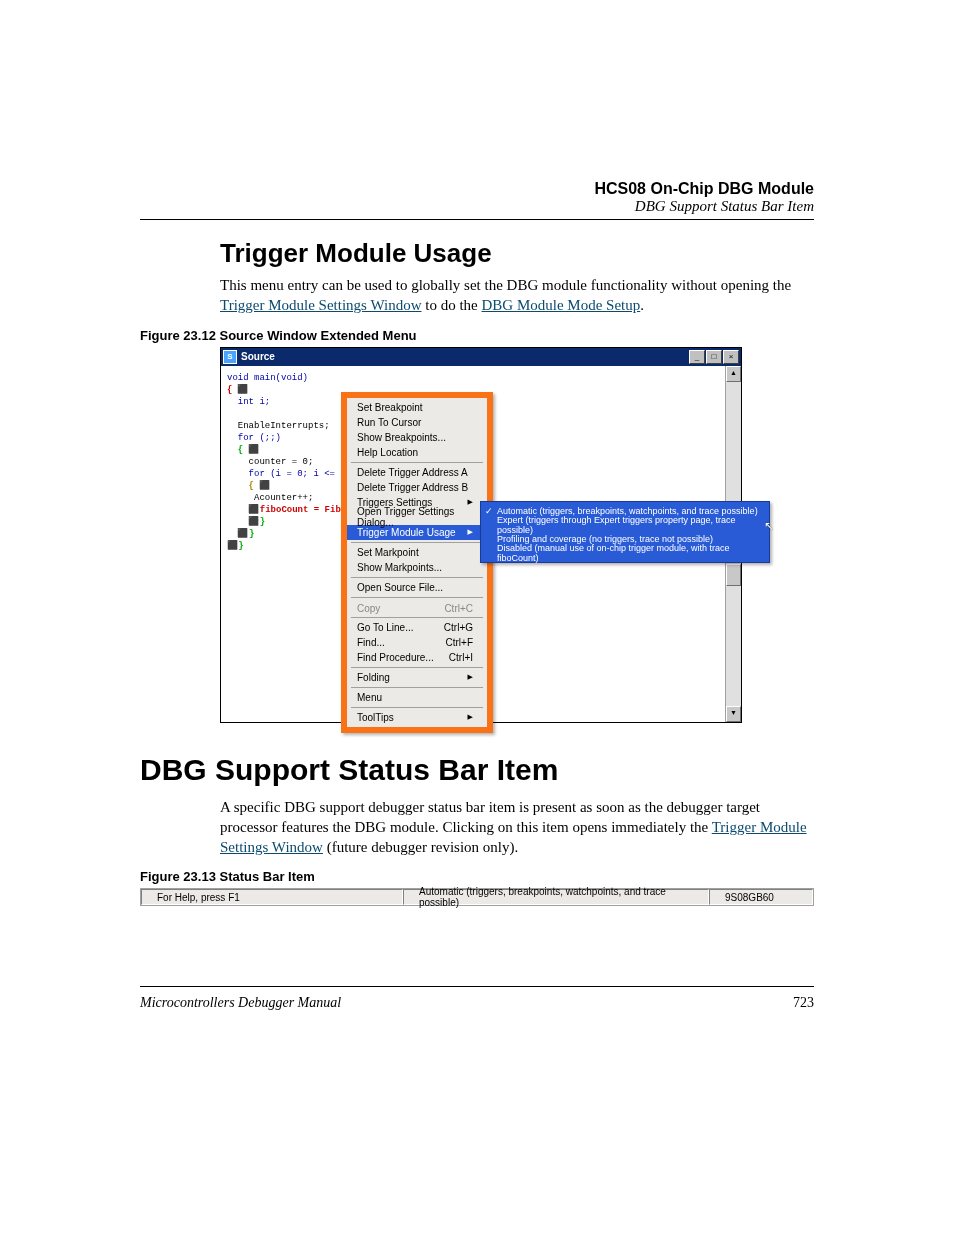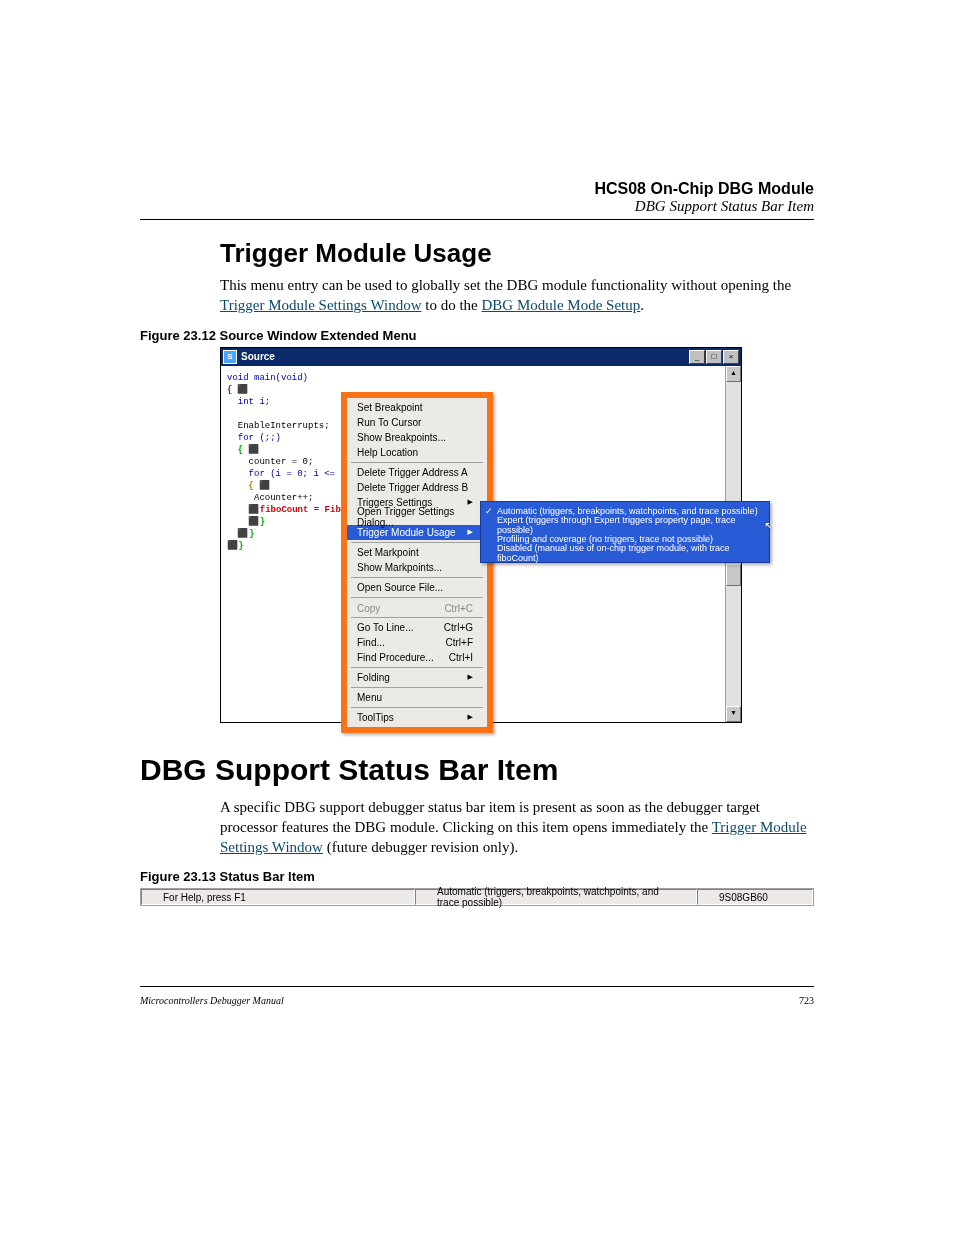--- a/index.html
+++ b/index.html
@@ -194,31 +194,31 @@
     border:1px solid #a0a0a0;
     display:flex;
     height:16px;
     align-items:stretch;
     margin: 2px 0 0 0;
   }
   .statusbar .cell {
     border:1px solid #fff;
     border-top-color:#808080;
     border-left-color:#808080;
-    padding:0 21px;
+    padding:0 15px;
     display:flex;
     align-items:center;
   }
   .statusbar .cell.help { flex: 0 0 230px; }
   .statusbar .cell.mid  { flex: 1; }
   .statusbar .cell.right{ flex: 0 0 72px; }
   .footer {
     display:flex;
     justify-content:space-between;
-    font-size:10px;
+    font-size:14px;
     padding-top:2px;
   }
   .footer .manual { font-style: italic; }
 </style>
 </head>
 <body>
 
 <div class="page">
 
   <div class="running-head">

